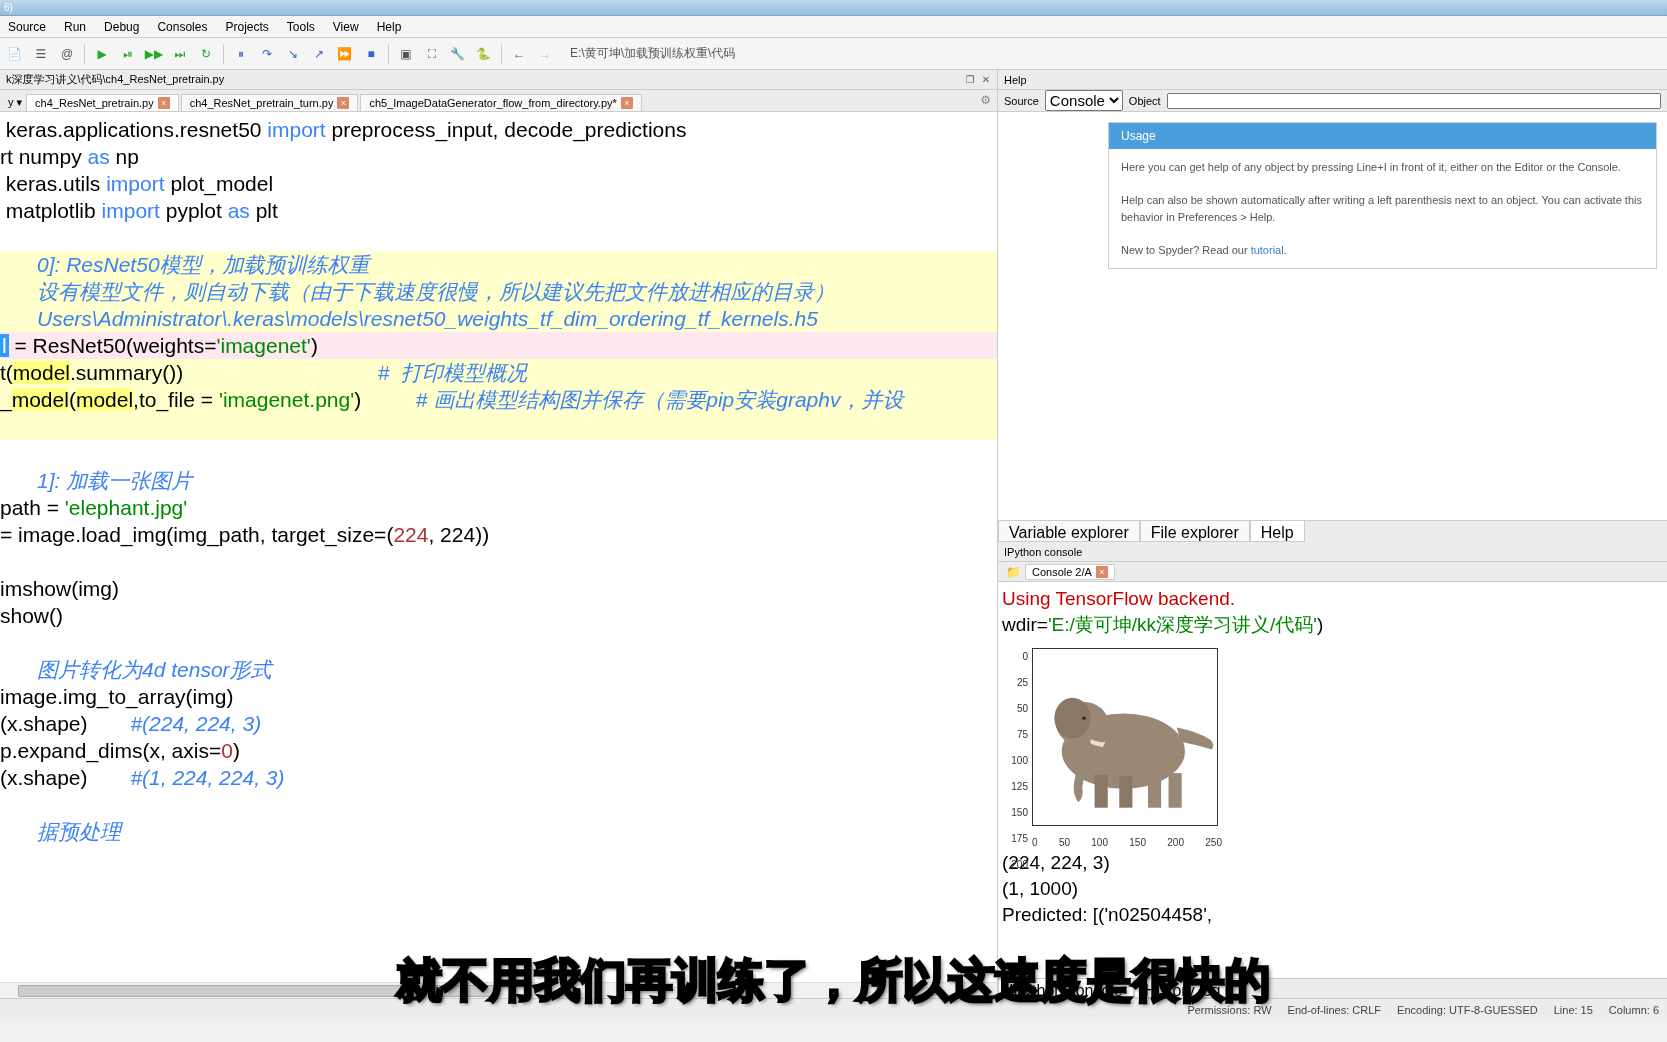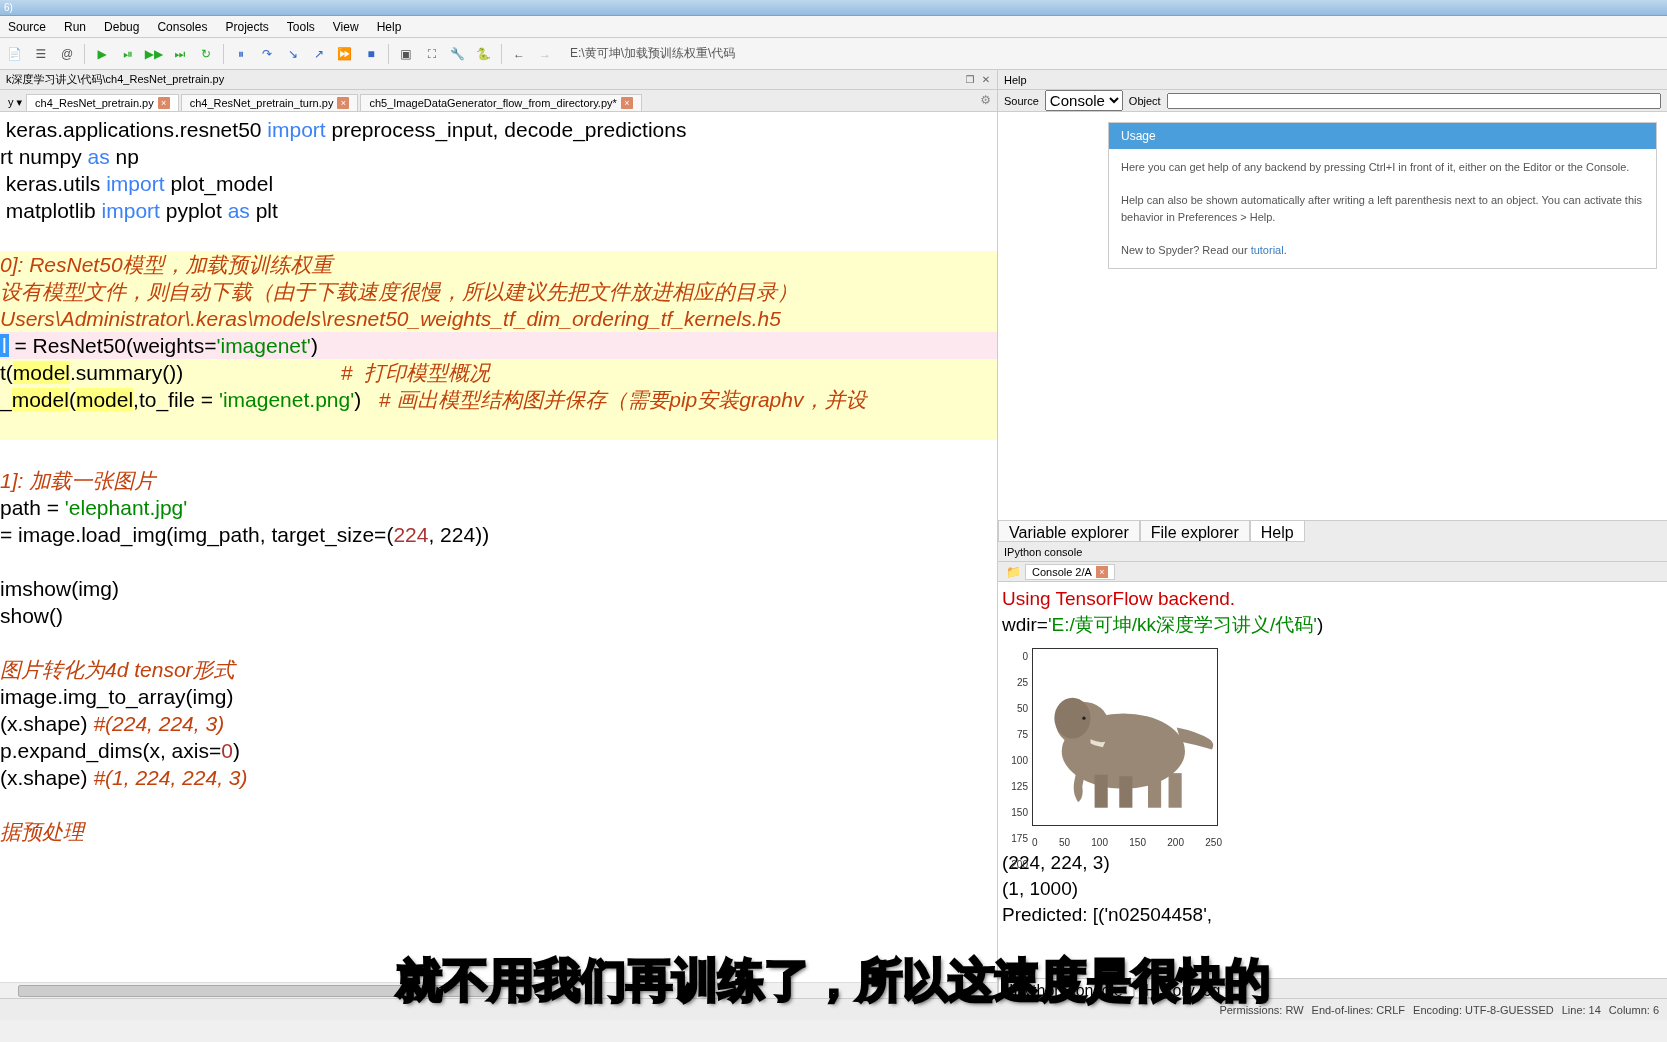--- a/index.html
+++ b/index.html
@@ -19,21 +19,21 @@
 .bc-icon { width:14px; height:14px; cursor:pointer; color:#666; display:flex; align-items:center; justify-content:center; font-size:10px; }
 .tabs { height:22px; background:#ececec; border-bottom:1px solid #ccc; display:flex; align-items:flex-end; padding:0 4px; position:relative; }
 .tab { padding:2px 8px; background:#f8f8f8; border:1px solid #ccc; border-bottom:none; margin-right:2px; font-size:11px; display:flex; align-items:center; gap:4px; cursor:pointer; }
 .tab.active { background:#fff; }
 .tab .close { width:12px; height:12px; background:#d86; color:#fff; font-size:9px; display:flex; align-items:center; justify-content:center; cursor:pointer; border-radius:1px; }
 .tabs-gear { position:absolute; right:6px; top:3px; color:#888; cursor:pointer; }
 .editor { flex:1; background:#fff; overflow:hidden; position:relative; font-family:Consolas,monospace; font-size:21px; line-height:27px; }
 .code { padding:4px 0 0 0; white-space:pre; }
 .code .kw { color:#3b82f6; }
 .code .str { color:#008800; }
-.code .cm { color:#c2410c; font-style:italic; }
+.code .cm { color:#3b82f6; font-style:italic;margin-left:37px; }
 .code .hl-line { background:#ffffcc; }
 .code .cur-line { background:#fde8ef; }
 .code .sel { background:#3399ff; color:#fff; padding:0 2px; }
 .code .num { color:#aa3333; }
 .code .hl-word { background:#ffff80; }
 .help-header { height:20px; background:#ececec; border-bottom:1px solid #ccc; display:flex; align-items:center; padding:0 6px; font-size:11px; }
 .help-toolbar { height:22px; background:#ececec; border-bottom:1px solid #ccc; display:flex; align-items:center; padding:0 6px; font-size:11px; gap:6px; }
 .help-toolbar select { font-size:15px; }
 .help-toolbar input { flex:1; font-size:11px; height:16px; }
 .help-content { flex:1; background:#fff; padding:10px; overflow:auto; position:relative; }
@@ -48,21 +48,21 @@
 .console-tabs { height:20px; background:#ececec; border-bottom:1px solid #ccc; display:flex; align-items:center; padding:0 4px; }
 .console-tab { padding:1px 6px; border:1px solid #ccc; font-size:11px; background:#fff; display:flex; align-items:center; gap:4px; }
 .console { flex:1; background:#fff; font-family:Consolas,monospace; font-size:19px; line-height:26px; padding:4px; overflow:hidden; }
 .console .path { color:#008800; }
 .elephant-plot { margin:6px 0; }
 .plot-frame { position:relative; width:220px; height:200px; }
 .yaxis { position:absolute; left:0; top:0; bottom:18px; width:30px; display:flex; flex-direction:column; justify-content:space-between; font-size:10px; text-align:right; padding-right:4px; color:#333; }
 .xaxis { position:absolute; left:30px; right:0; bottom:0; height:14px; display:flex; justify-content:space-between; font-size:10px; color:#333; }
 .plot-img { position:absolute; left:30px; top:4px; right:4px; bottom:18px; border:1px solid #333; overflow:hidden; }
 .bottom-tabs { height:20px; background:#ececec; border-top:1px solid #ccc; display:flex; }
-.statusbar { height:22px; background:#ececec; border-top:1px solid #ccc; display:flex; align-items:center; padding:0 8px; font-size:11px; justify-content:flex-end; gap:8px; color:#444; }
+.statusbar { height:22px; background:#ececec; border-top:1px solid #ccc; display:flex; align-items:center; padding:0 8px; font-size:11px; justify-content:flex-end; gap:16px; color:#444; }
 .hscroll { height:16px; background:#f0f0f0; border-top:1px solid #ddd; position:relative; }
 .hscroll-thumb { position:absolute; left:18px; width:480px; top:2px; height:12px; background:#cdcdcd; border:1px solid #aaa; border-radius:2px; }
 .subtitle { position:absolute; bottom:30px; left:50%; transform:translateX(-50%); font-size:46px; font-weight:bold; color:#fff; -webkit-text-stroke:3px #000; text-shadow:2px 2px 4px rgba(0,0,0,0.7); white-space:nowrap; z-index:100; font-family:"Microsoft YaHei",sans-serif; }
 </style>
 </head>
 <body>
 
 <div class="titlebar"><span style="font-size:10px;color:#fff;padding-left:4px">6)</span></div>
 
 <div class="menubar">
@@ -142,21 +142,21 @@
     <div class="help-toolbar">
       <span>Source</span>
       <select><option>Console</option></select>
       <span>Object</span>
       <input type="text" style="">
     </div>
     <div class="help-content">
       <div class="usage-box">
         <div class="usage-title">Usage</div>
         <div class="usage-body">
-          <p>Here you can get help of any backend by pressing Ctrl+I in front of it, either on the Editor or the Console.</p><br>
+          <p>Here you can get help of any object by pressing Line+I in front of it, either on the Editor or the Console.</p><br>
           <p>Help can also be shown automatically after writing a left parenthesis next to an object. You can activate this behavior in Preferences &gt; Help.</p><br>
           <p><span>New to Spyder? Read our </span><a>tutorial</a>.</p>
         </div>
       </div>
     </div>
     <div class="right-tabs">
       <div class="right-tab">Variable explorer</div>
       <div class="right-tab">File explorer</div>
       <div class="right-tab active">Help</div>
     </div>
@@ -219,17 +219,17 @@
       <div class="right-tab active">IPython console</div>
       <div class="right-tab">History log</div>
     </div>
   </div>
 </div>
 
 <div class="statusbar">
   <span>Permissions: RW</span>
   <span>End-of-lines: CRLF</span>
   <span>Encoding: UTF-8-GUESSED</span>
-  <span>Line: 14</span>
+  <span>Line: 15</span>
   <span>Column: 6</span>
 </div>
 
 <div class="subtitle">就不用我们再训练了，所以这速度是很快的</div>
 
 </body></html>

